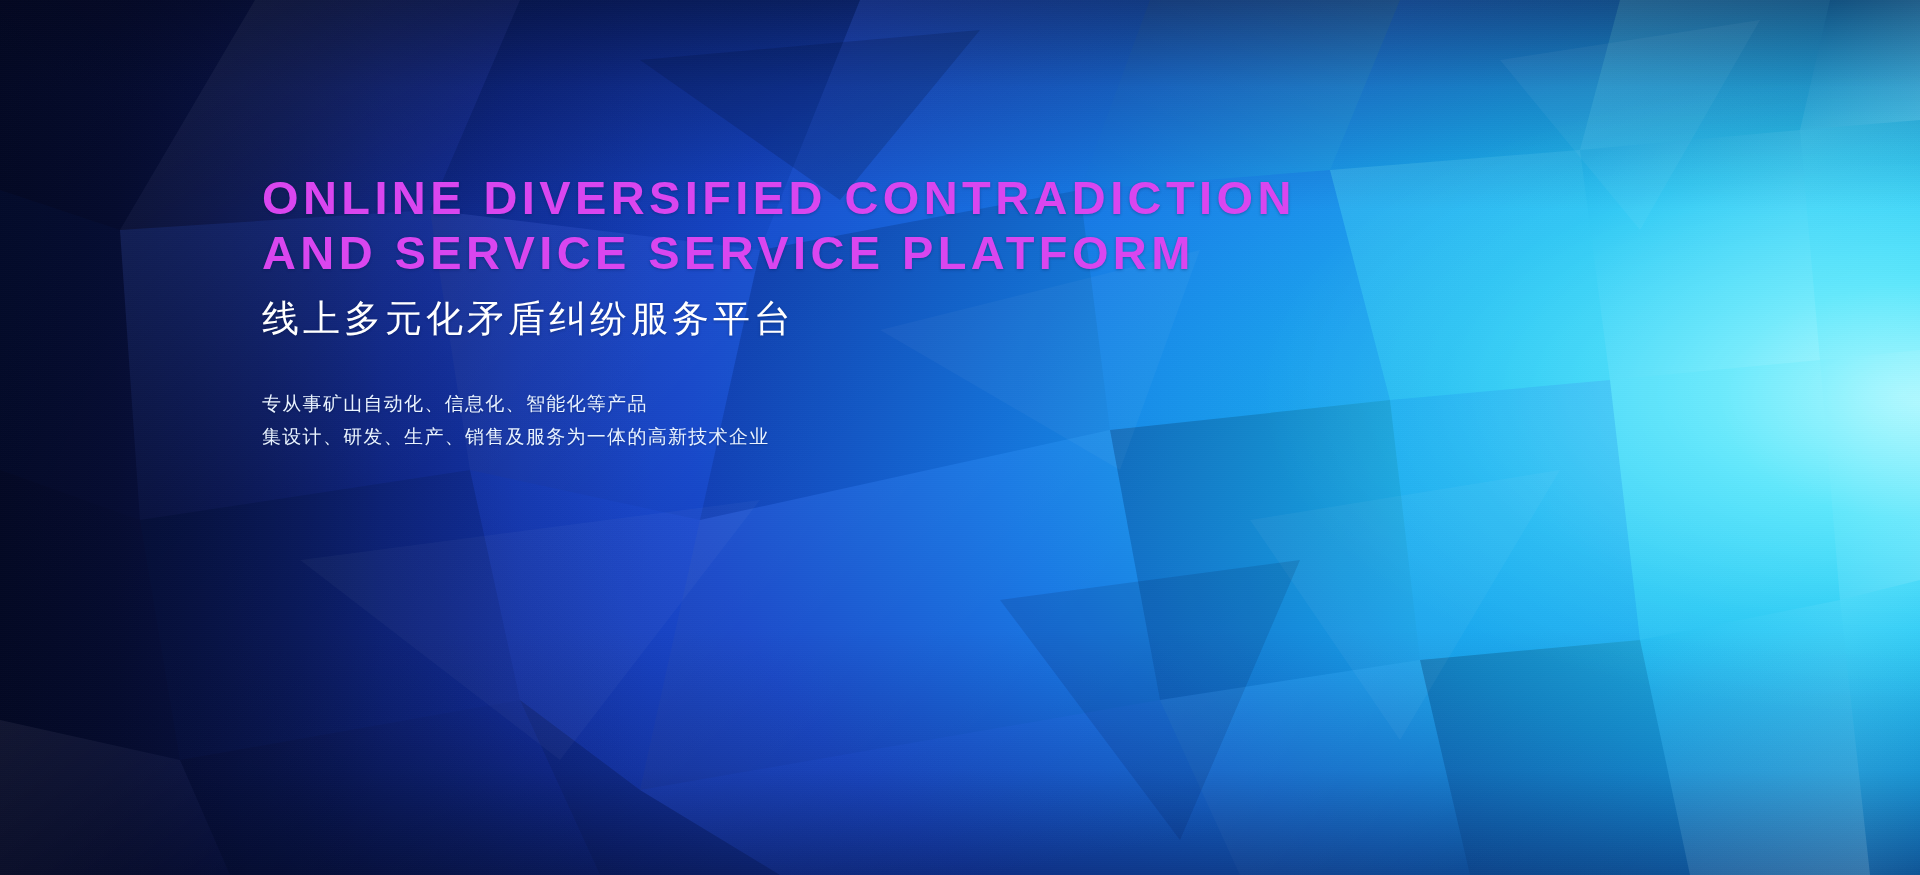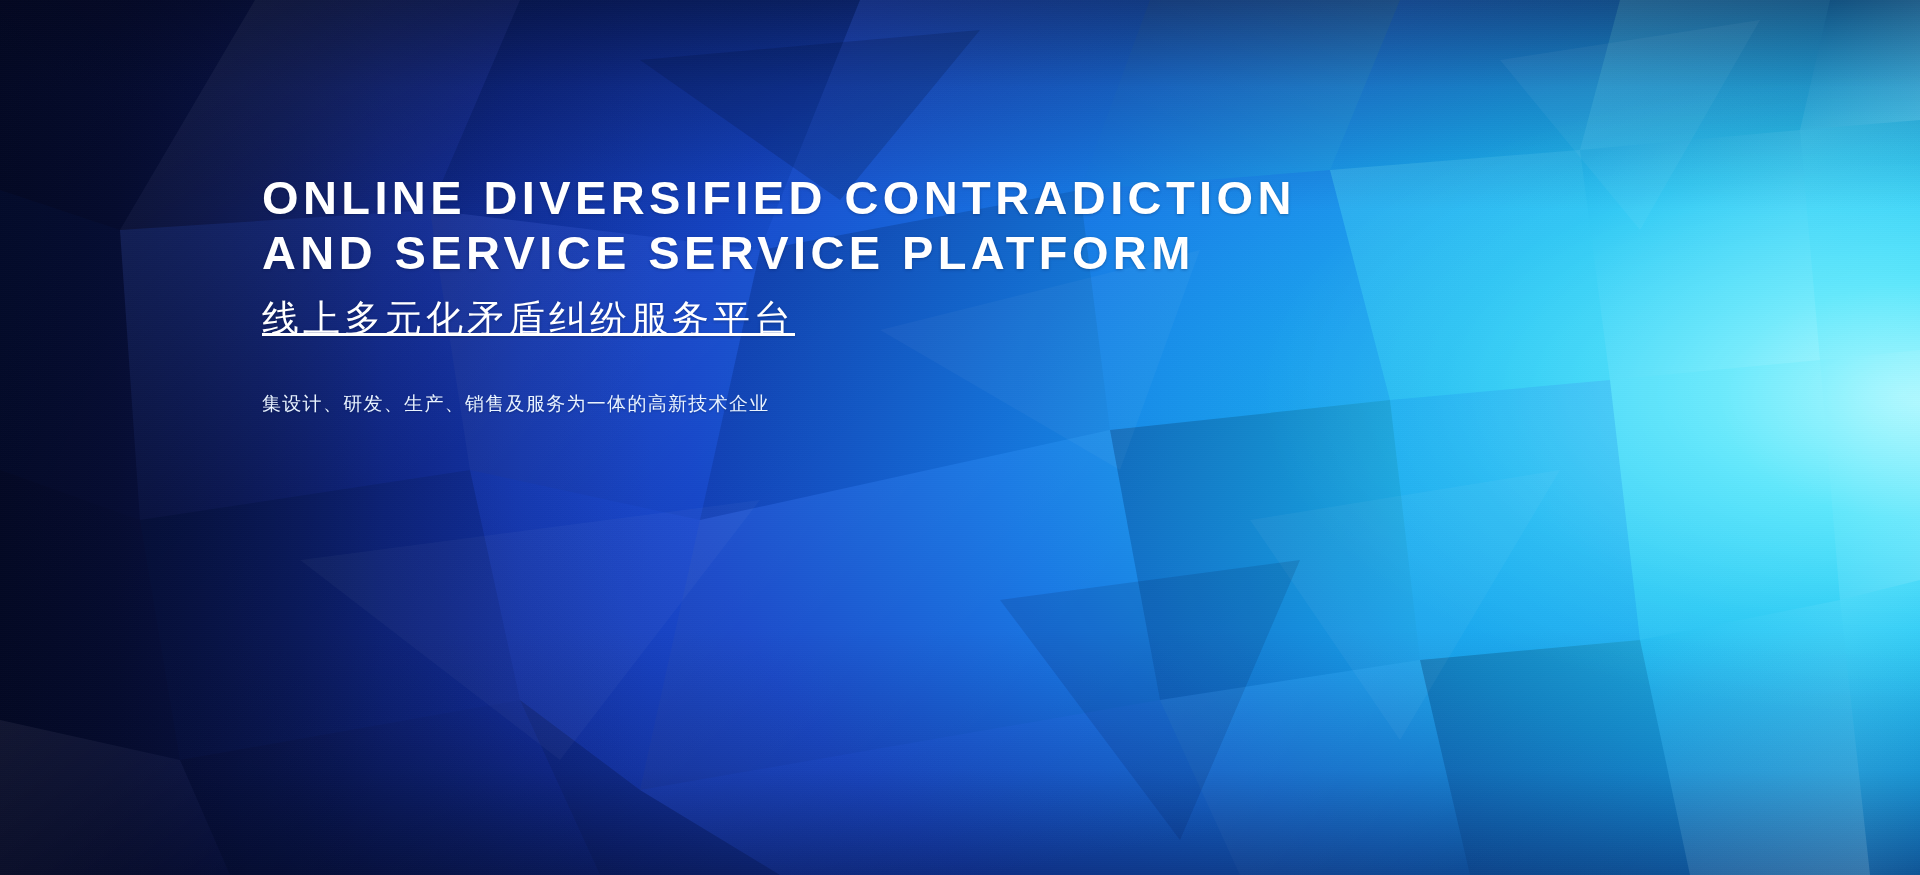--- a/index.html
+++ b/index.html
@@ -58,41 +58,40 @@
 
   
   .content{
     position:absolute;
     left:262px;
     top:170px;
     width:1300px;
   }
   .headline{
     margin:0;
-    color:#ffffff;
+    color:#d946ef;
     font-size:47px;
     line-height:55px;
     font-weight:700;
     letter-spacing:4.4px;
     white-space:nowrap;
     text-shadow:0 1px 3px rgba(0,20,60,0.30);
   }
   .headline .l2{display:block;}
 
   .subtitle-cn{
     margin:0;
     padding-top:15px;
     color:#ffffff;
     font-size:37px;
     line-height:48px;
     font-weight:400;
     letter-spacing:4px;
     white-space:nowrap;
     text-shadow:0 1px 3px rgba(0,20,60,0.30);
-    text-decoration:underline;
   }
 
   .desc{
     margin:0;
     padding-top:44px;
   }
   .desc-line{
     display:block;
     color:#e9f3ff;
     font-size:19px;
@@ -200,17 +199,18 @@
   <div class="content">
 
     <h1 class="headline">
       <span class="l1">ONLINE DIVERSIFIED CONTRADICTION</span>
       <span class="l2">AND SERVICE SERVICE PLATFORM</span>
     </h1>
 
     <h2 class="subtitle-cn">线上多元化矛盾纠纷服务平台</h2>
 
     <div class="desc">
+      <span class="desc-line">专从事矿山自动化、信息化、智能化等产品</span>
       <span class="desc-line">集设计、研发、生产、销售及服务为一体的高新技术企业</span>
     </div>
 
   </div>
 </div>
 
 </body></html>

